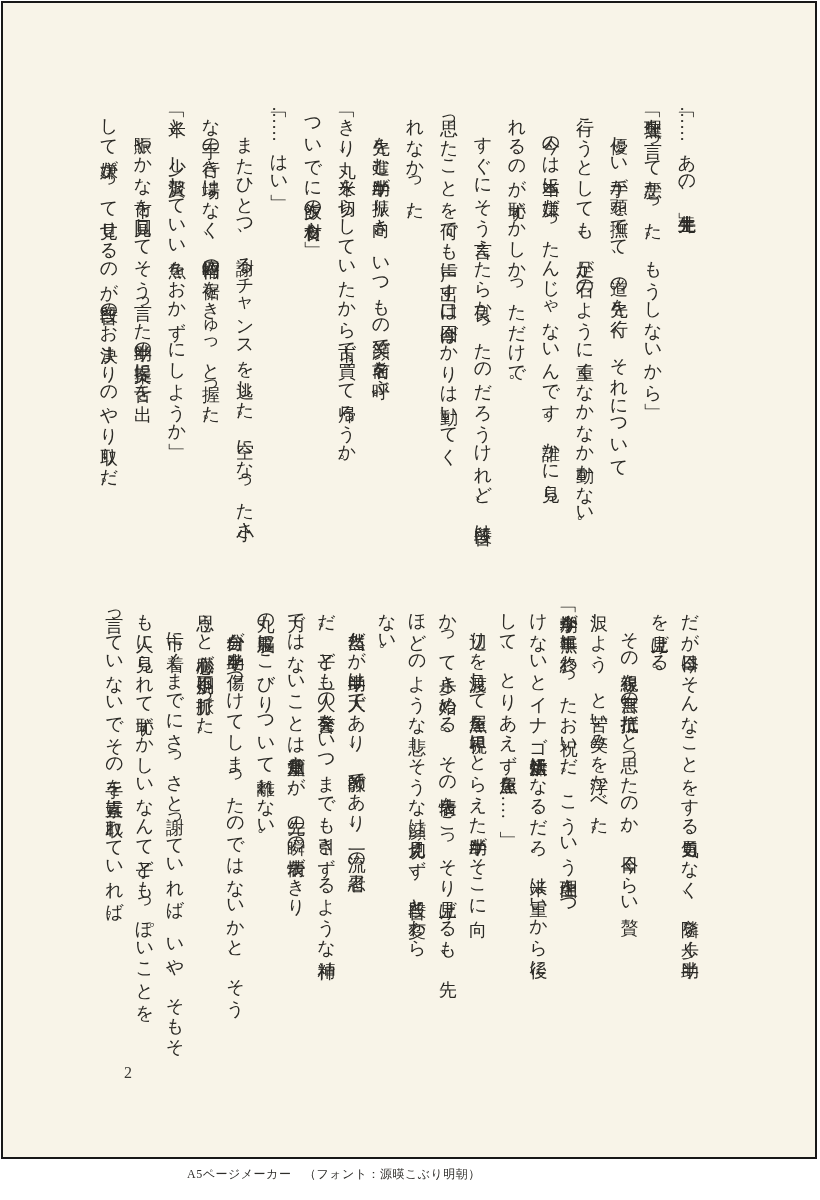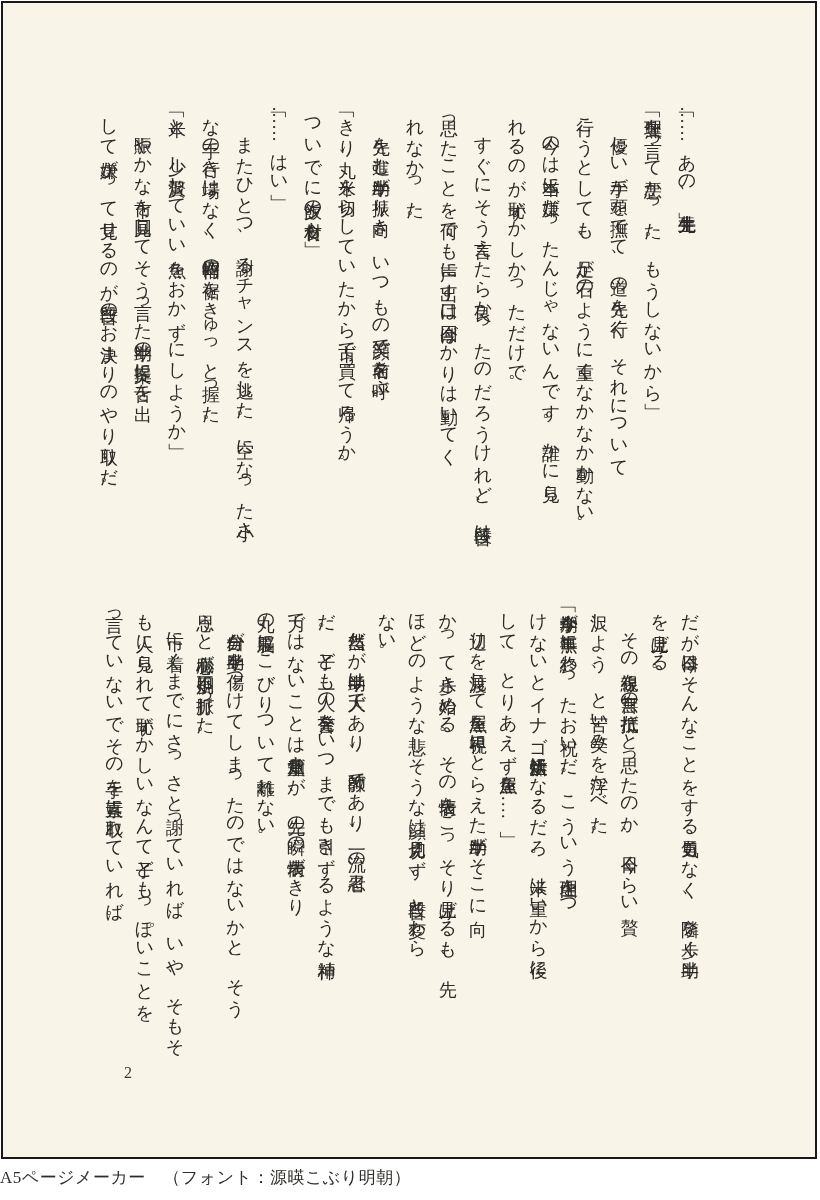--- a/index.html
+++ b/index.html
@@ -57,21 +57,22 @@
     width: 30px;
     text-align: center;
     font-size: 16px;
     color: #3a3935;
   }
   .footer {
     position: absolute;
     left: 0;
     top: 1166px;
     width: 668px;
-    font-size: 17px;
+    text-align: center;
+    font-size: 12px;
     letter-spacing: 0.5px;
     color: #2e2d2a;
   }
 </style>
 </head>
 <body>
 
 <div class="canvas">
   <div class="page">
 

